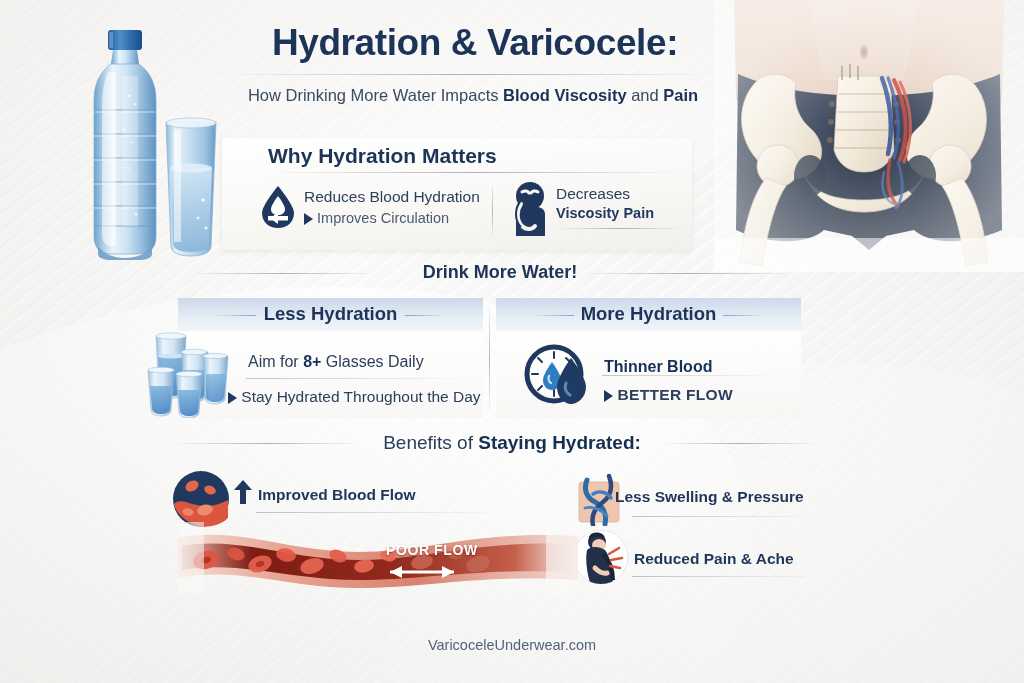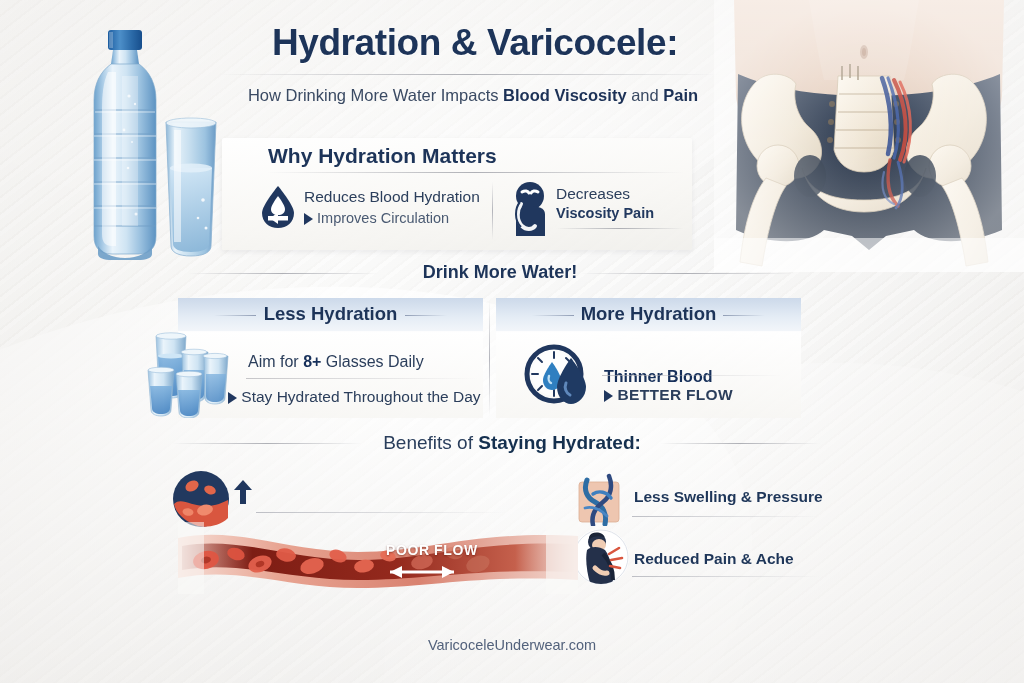--- a/index.html
+++ b/index.html
@@ -508,21 +508,21 @@
       </g>
 
       <path d="M32,26 C32,26 23,38 23,44 C23,50 27,54 32,54 C37,54 41,50 41,44 C41,38 32,26 32,26 Z" fill="#2f7fc0"></path>
       <path d="M29,40 C28,43 29,46 31,47" stroke="#bfe0f5" stroke-width="2.4" fill="none" stroke-linecap="round"></path>
 
       <path d="M51,22 C51,22 37,41 37,51 C37,61 44,68 51,68 C58,68 66,61 66,51 C66,41 51,22 51,22 Z" fill="#1f3a63"></path>
       <path d="M46,47 C44,52 46,57 50,59" stroke="#5f88bb" stroke-width="3" fill="none" stroke-linecap="round"></path>
     </svg>
   </div>
 
-  <div class="cmp-l1" style="left:604px; top:368px;">
+  <div class="cmp-l1" style="left:604px; top:358px;">
     <b>Thinner Blood</b>
   </div>
   <div class="cmp-sep" style="left:602px; top:375px; width:180px;"></div>
   <div class="cmp-l2" style="left:604px; top:386px; font-weight:bold; letter-spacing:.3px;">
     <span class="tri"></span>
     <span>BETTER FLOW</span>
   </div>
 
   <div class="rule-h" id="ben-rule-l"></div>
   <div class="rule-h" id="ben-rule-r"></div>
@@ -539,33 +539,34 @@
       <ellipse cx="33" cy="40" rx="8" ry="5.4" fill="#f08a6d" transform="rotate(-14 33 40)"></ellipse>
       <ellipse cx="16" cy="42" rx="5.5" ry="3.8" fill="#ef8568" transform="rotate(10 16 42)"></ellipse>
     </svg>
   </div>
   <div style="position:absolute; left:234px; top:480px; width:18px; height:24px;">
     <svg width="18" height="24" viewBox="0 0 18 24">
       <rect x="6" y="8" width="6" height="16" fill="#20375e"></rect>
       <path d="M9,0 L18,10 L0,10 Z" fill="#20375e"></path>
     </svg>
   </div>
+  <div class="ben-txt" style="left:258px; top:486px;">Improved Blood Flow</div>
   <div class="ben-underline" style="left:256px; top:512px; width:250px;"></div>
 
   <div id="swell-ill">
     <svg width="56" height="58" viewBox="0 0 56 58">
       <rect x="6" y="14" width="40" height="40" rx="3" fill="#eec6b0"></rect>
       <rect x="6" y="14" width="40" height="40" rx="3" fill="none" stroke="#dcae94" stroke-width=".8"></rect>
       <path d="M14,12 C10,22 14,30 22,34 C30,38 34,46 32,56" stroke="#2e6da4" stroke-width="5" fill="none" stroke-linecap="round"></path>
       <path d="M36,8 C40,18 38,28 30,34 C22,40 18,48 20,57" stroke="#2f4a80" stroke-width="4.5" fill="none" stroke-linecap="round"></path>
       <path d="M20,26 C26,22 34,24 38,30" stroke="#3f7fbf" stroke-width="3.4" fill="none" stroke-linecap="round"></path>
       <path d="M12,40 C20,38 28,42 34,48" stroke="#4a86c4" stroke-width="2.8" fill="none" stroke-linecap="round"></path>
     </svg>
   </div>
-  <div class="ben-txt" style="left:634px; top:488px;">Less Swelling &amp; Pressure</div>
+  <div class="ben-txt" style="left:615px; top:488px;">Less Swelling &amp; Pressure</div>
   <div class="ben-underline" style="left:632px; top:516px; width:188px;"></div>
 
   <div id="painman-ill">
     <svg width="56" height="58" viewBox="0 0 56 58">
       <circle cx="28" cy="29" r="28" fill="#ffffff"></circle>
       <circle cx="28" cy="29" r="27" fill="none" stroke="#dfe3ea" stroke-width="1"></circle>
       <clipPath id="pmClip">
           <circle cx="28" cy="29" r="27"></circle>
         </clipPath>
       <g clip-path="url(#pmClip)">

